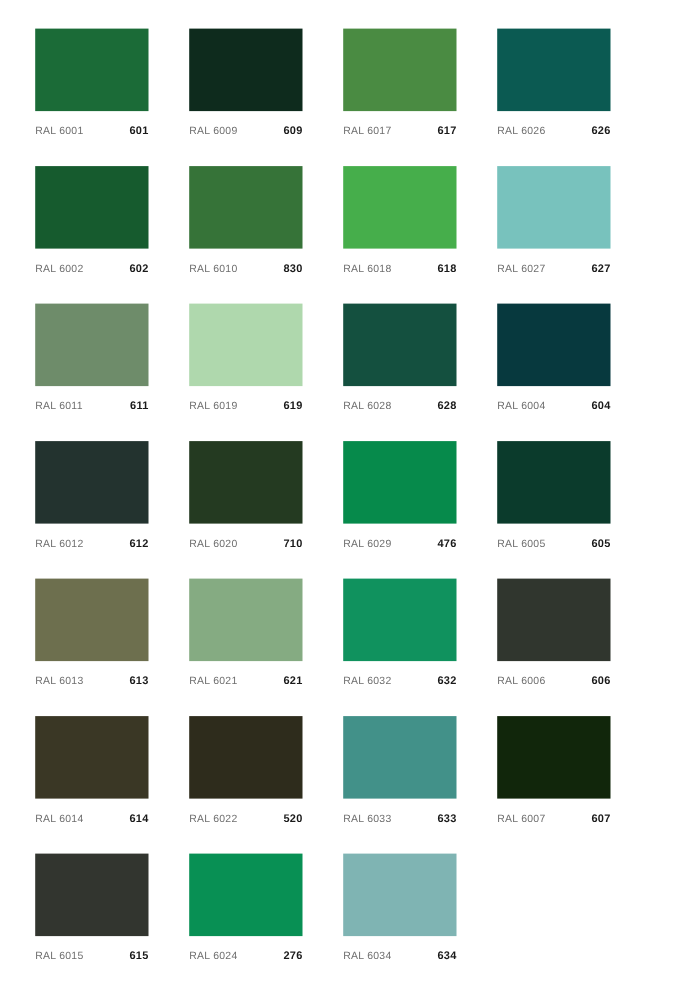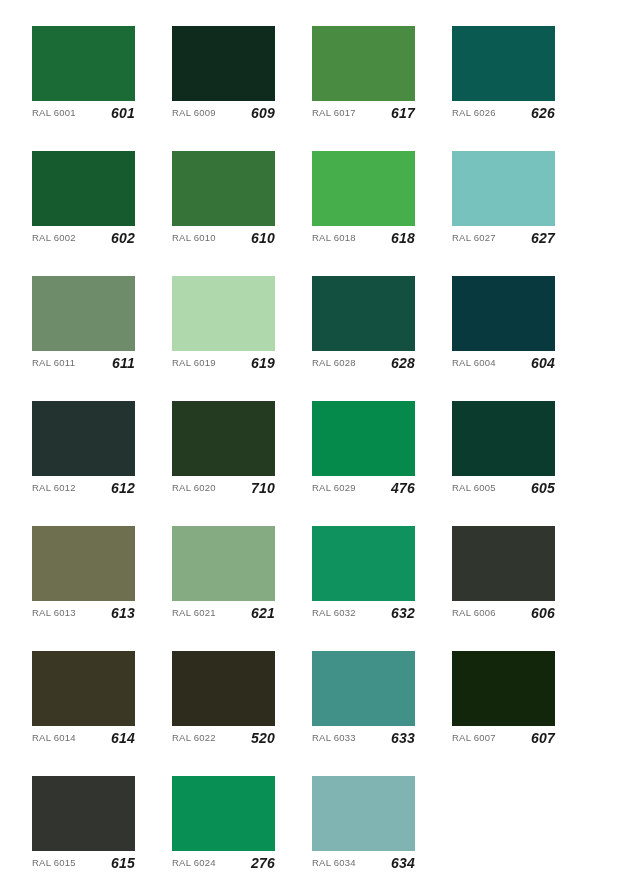--- a/index.html
+++ b/index.html
@@ -32,40 +32,39 @@
   .swatch {
     width: 103px;
     height: 75px;
     display: block;
     background-color: #ffffff;
   }
   .caption {
     width: 103px;
     height: 25px;
     display: flex;
-    align-items: flex-start;
+    align-items: flex-end;
     justify-content: space-between;
     box-sizing: border-box;
     padding-top: 6px;
   }
   .ral-name {
     font-size: 9.5px;
     color: #6e6e6e;
     letter-spacing: 0.25px;
     white-space: nowrap;
     line-height: 12px;
   }
   .ral-code {
-    font-size: 14px;
+    font-size: 10px;
     font-weight: bold;
     color: #1a1a1a;
     letter-spacing: 0.2px;
     white-space: nowrap;
     line-height: 12px;
-    font-style: italic;
   }
 </style>
 </head>
 <body>
 
 <div class="sheet">
   <div class="grid" id="swatch-grid">
       <div>
         <div class="swatch" style="background-color: rgb(27, 107, 55);"></div>
         <div class="caption">
@@ -98,21 +97,21 @@
         <div class="swatch" style="background-color: rgb(22, 91, 46);"></div>
         <div class="caption">
           <span class="ral-name">RAL 6002</span>
           <span class="ral-code">602</span>
         </div>
       </div>
       <div>
         <div class="swatch" style="background-color: rgb(54, 115, 56);"></div>
         <div class="caption">
           <span class="ral-name">RAL 6010</span>
-          <span class="ral-code">610</span>
+          <span class="ral-code">830</span>
         </div>
       </div>
       <div>
         <div class="swatch" style="background-color: rgb(70, 174, 75);"></div>
         <div class="caption">
           <span class="ral-name">RAL 6018</span>
           <span class="ral-code">618</span>
         </div>
       </div>
       <div>

